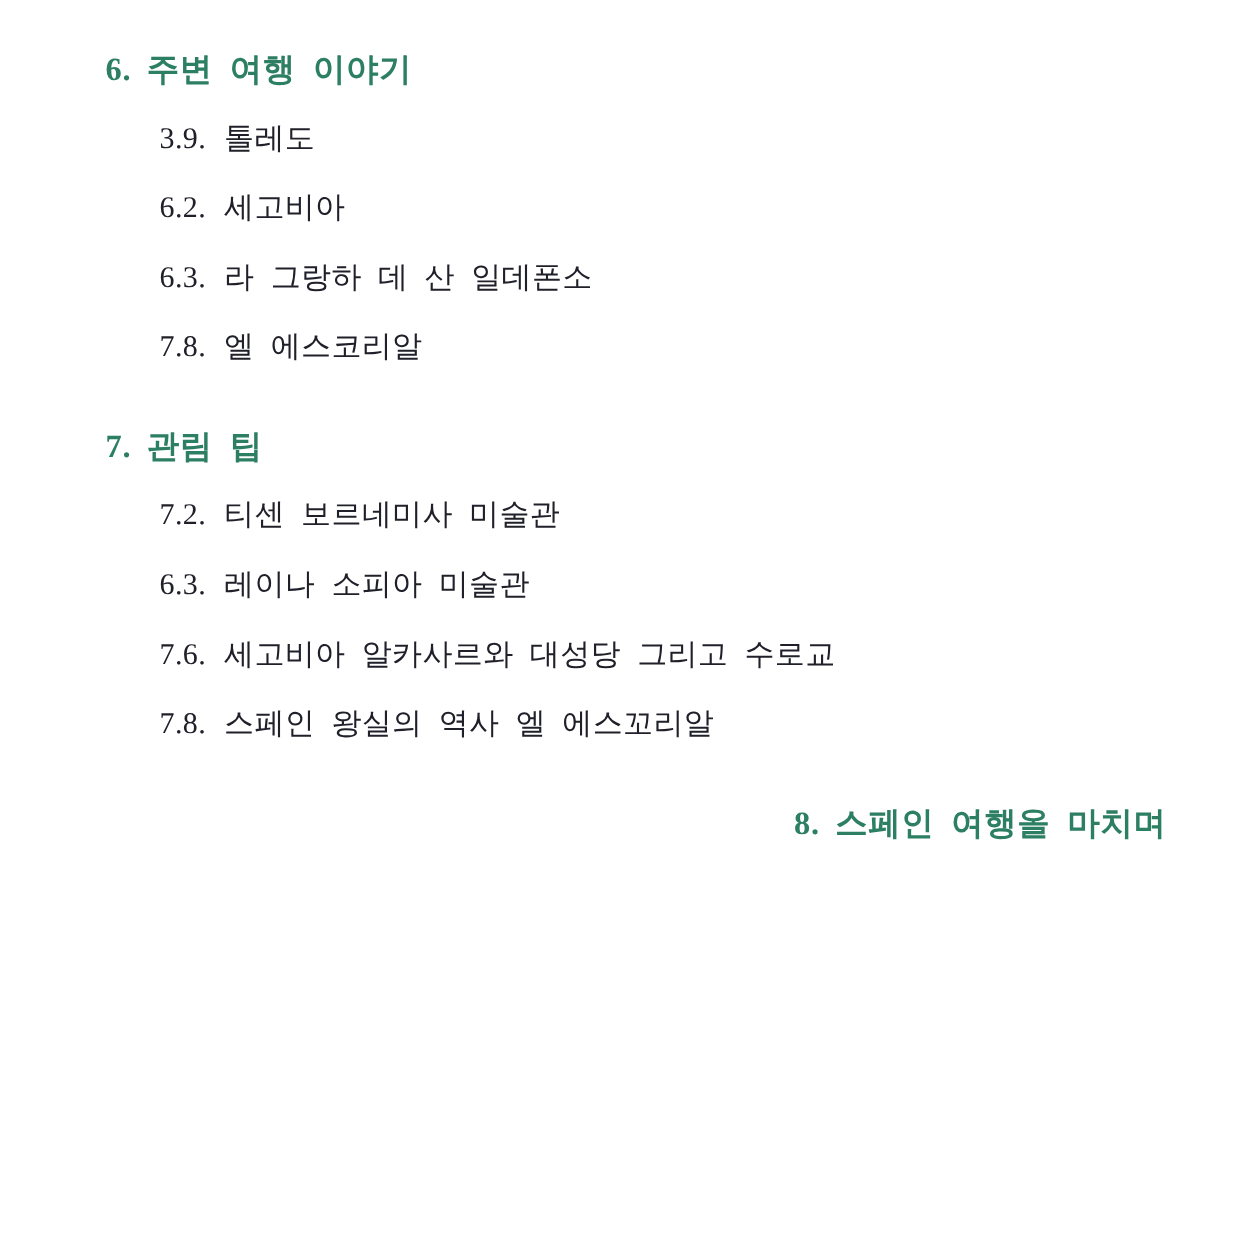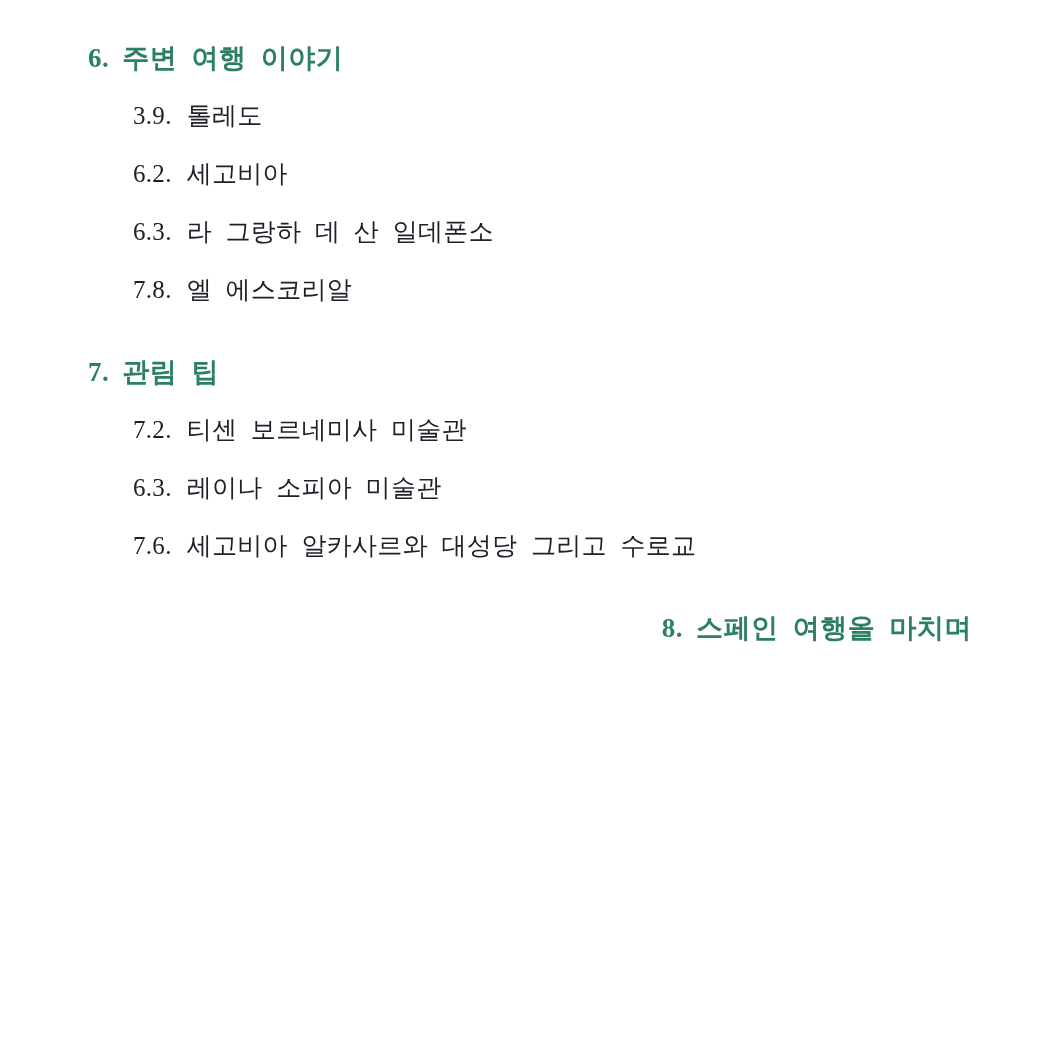--- a/index.html
+++ b/index.html
@@ -91,20 +91,23 @@
     </div>
     <div class="toc-item">
       <span class="num">7.2.</span><span class="label">티센 보르네미사 미술관</span>
     </div>
     <div class="toc-item">
       <span class="num">6.3.</span><span class="label">레이나 소피아 미술관</span>
     </div>
     <div class="toc-item">
       <span class="num">7.6.</span><span class="label">세고비아 알카사르와 대성당 그리고 수로교</span>
     </div>
+    <div class="toc-item">
+      <span class="num">7.8.</span><span class="label">스페인 왕실의 역사 엘 에스꼬리알</span>
+    </div>
   </div>
 
   <div class="toc-section sec-8">
     <div class="section-heading">
       <span class="num">8.</span><span class="title">스페인 여행올 마치며</span>
     </div>
   </div>
 
 </div>
 

